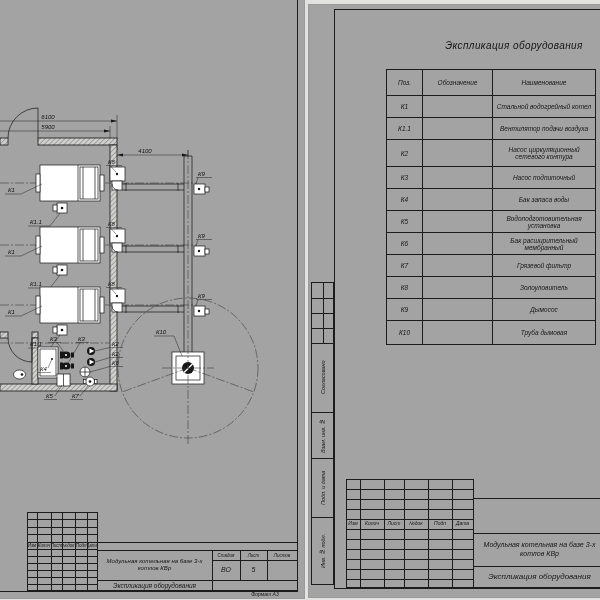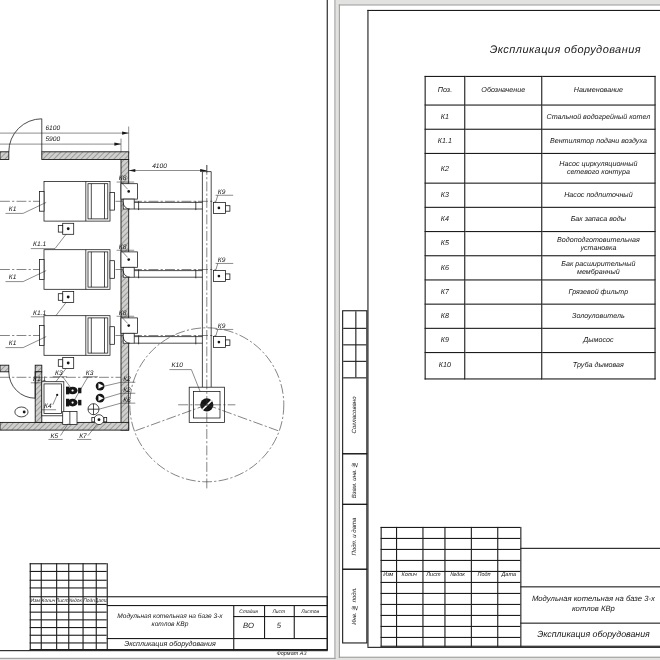--- a/index.html
+++ b/index.html
@@ -1,17 +1,17 @@
 <!DOCTYPE html>
 <html><head>
 <meta charset="utf-8">
 <style>
   html,body{margin:0;padding:0;width:600px;height:600px;overflow:hidden;
     background:#e2e2e0;font-family:"Liberation Sans",sans-serif;}
-  .sheet{position:absolute;background:#ffffff;}
+  .sheet{position:absolute;background:#a3a3a3;}
   #left-sheet{left:0;top:0;width:304px;height:598px;border-right:1px solid #9a9a9a;border-bottom:1px solid #9a9a9a;}
   #right-sheet{left:308px;top:4px;width:292px;height:592px;overflow:hidden;
     border-left:1px solid #9a9a9a;border-top:1px solid #9a9a9a;border-bottom:1px solid #9a9a9a;}
   .vl{position:absolute;width:1px;background:#1c1c1c;}
   .hl{position:absolute;height:1px;background:#1c1c1c;}
   .box{position:absolute;border:1px solid #1c1c1c;box-sizing:border-box;}
   .t{position:absolute;color:#161616;font-style:italic;display:flex;align-items:center;justify-content:center;text-align:center;line-height:1.15;overflow:hidden;}
   .vtext{position:absolute;color:#161616;font-style:italic;writing-mode:vertical-rl;transform:rotate(180deg);
     display:flex;align-items:center;justify-content:center;text-align:center;}
   

